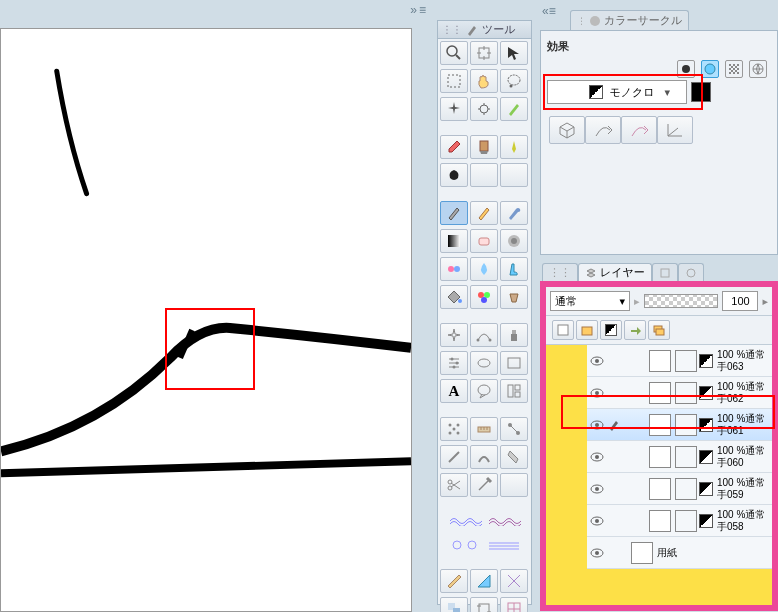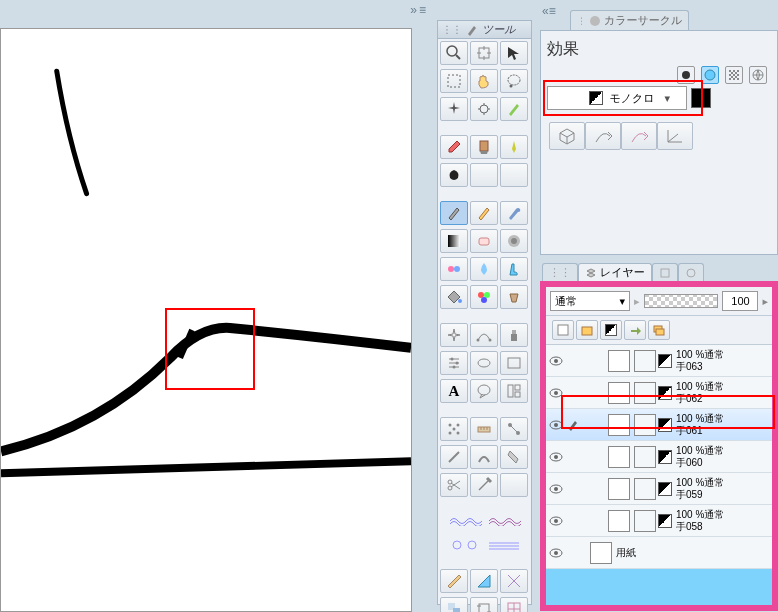--- a/index.html
+++ b/index.html
@@ -7,38 +7,38 @@
 .main-area { position: absolute; left: 0; top: 0; width: 430px; height: 612px; }
 .top-expand { position: absolute; right: 4px; top: 2px; width: 30px; height: 16px; display: flex; justify-content: flex-end; align-items: center; gap: 2px; }
 .top-expand span { font-size: 12px; color: #6a8090; }
 .canvas { position: absolute; left: 0; top: 28px; width: 412px; height: 584px; background: #fff; border: 1px solid #999; }
 .canvas svg { width: 100%; height: 100%; }
 .red-box-canvas { position: absolute; left: 165px; top: 308px; width: 90px; height: 82px; border: 2px solid #ff0000; }
 .tool-palette { position: absolute; left: 437px; top: 20px; width: 95px; height: 585px; background: #eef2f6; border: 1px solid #a7b9c8; }
 .tool-header { height: 18px; background: linear-gradient(#e0e8ef,#cdd8e2); border-bottom: 1px solid #a7b9c8; display: flex; align-items: center; padding: 0 4px; gap: 4px; }
 .tool-header .grip { color: #889; font-size: 10px; }
 .tool-header .hdr-icon { width: 12px; height: 12px; }
-.tool-header .label { color: #445; font-style: italic; }
+.tool-header .label { color: #445; }
 .tool-rows { padding: 2px; display: flex; flex-direction: column; gap: 4px; }
 .tool-row { display: flex; gap: 2px; }
 .tool-btn { width: 28px; height: 24px; background: linear-gradient(#f8f9fa,#e3e9ef); border: 1px solid #b3becc; border-radius: 2px; display: flex; align-items: center; justify-content: center; cursor: pointer; }
 .tool-btn.active { background: #b8d4f0; border-color: #5a9ed8; }
 .tool-btn svg { width: 18px; height: 18px; }
 .tool-sep { height: 6px; }
 .wave-row { height: 20px; display: flex; align-items: center; justify-content: space-around; padding: 0 6px; }
 .wave { width: 34px; height: 10px; }
 .right-panels { position: absolute; left: 540px; top: 0; width: 238px; height: 612px; }
 .tabs-row { height: 30px; display: flex; align-items: flex-end; padding-left: 14px; gap: 0px; position: relative; }
 .expand-left { position: absolute; left: 2px; top: 4px; display: flex; }
 .expand-left span { font-size: 12px; color: #6a8090; }
 .tab { height: 20px; background: #dbe3ea; border: 1px solid #a7b9c8; border-bottom: none; border-radius: 3px 3px 0 0; padding: 2px 6px; display: flex; align-items: center; gap: 3px; color: #666; }
 .tab.active { background: #eef2f6; color: #333; }
 .tab .ticon { width: 12px; height: 12px; }
 .props-panel { background: #eef2f6; border: 1px solid #a7b9c8; height: 225px; padding: 6px; }
-.section-label { font-size: 16px; color: #333; margin: 2px 0 4px; }
+.section-label { font-size: 11px; color: #333; margin: 2px 0 4px; font-weight: bold; }
 .effect-row { display: flex; justify-content: flex-end; gap: 6px; padding: 2px 4px; }
 .eff-btn { width: 18px; height: 18px; border: 1px solid #999; border-radius: 2px; display: flex; align-items: center; justify-content: center; cursor: pointer; }
 .eff-btn.on { background: #aee1ff; border-color: #3a9ed8; }
 .color-row { display: flex; align-items: center; gap: 4px; position: relative; }
 .color-dropdown { width: 140px; height: 24px; background: #fff; border: 1px solid #999; display: flex; align-items: center; justify-content: flex-end; padding: 0 16px; gap: 6px; }
 .mono-swatch { width: 14px; height: 14px; background: linear-gradient(135deg,#000 0%,#000 50%,#fff 50%,#fff 100%); border: 1px solid #555; }
 .color-dropdown .dd-arrow { color: #555; margin-left: 4px; }
 .black-sw { width: 20px; height: 20px; background: #000; border: 1px solid #666; }
 .red-box-color { position: absolute; left: -4px; top: -6px; width: 160px; height: 36px; border: 2px solid #ff0000; }
 .nav-row { display: flex; gap: 0px; margin-top: 8px; padding: 4px 2px; }
@@ -46,21 +46,21 @@
 .panel-tabs2 { height: 22px; display: flex; align-items: flex-end; padding-left: 2px; gap: 0; margin-top: 4px; }
 .tab2 { height: 18px; background: #dbe3ea; border: 1px solid #a7b9c8; border-bottom: none; border-radius: 3px 3px 0 0; padding: 1px 6px; display: flex; align-items: center; gap: 3px; font-size: 10px; }
 .tab2.active { background: #eef2f6; }
 .layer-panel { background: #eef2f6; border: 6px solid #ec4899; height: 330px; display: flex; flex-direction: column; }
 .layer-top { padding: 4px; display: flex; align-items: center; gap: 4px; border-bottom: 1px solid #c0cdd8; }
 .blend-dd { width: 80px; height: 20px; background: #fff; border: 1px solid #999; padding: 0 4px; display: flex; align-items: center; justify-content: space-between; }
 .opacity-track { flex: 1; height: 14px; background: repeating-conic-gradient(#ccc 0% 25%, #fff 0% 50%) 0/8px 8px; border: 1px solid #999; position: relative; }
 .opacity-val { width: 36px; height: 20px; background: #fff; border: 1px solid #999; text-align: center; line-height: 18px; }
 .layer-icons { padding: 4px 6px; display: flex; gap: 2px; border-bottom: 1px solid #c0cdd8; }
 .licon { width: 22px; height: 20px; background: linear-gradient(#f8f9fa,#e3e9ef); border: 1px solid #b3becc; border-radius: 2px; display: flex; align-items: center; justify-content: center; cursor: pointer; }
-.layer-list { flex: 1; overflow-y: auto; background: #7dd3fc; }
+.layer-list { flex: 1; overflow-y: auto; background: #fde047; padding-left: 41px; }
 .layer-item { height: 32px; display: flex; align-items: center; border-bottom: 1px solid #d5dde5; padding: 0 2px; gap: 2px; background: #f4f7fa; }
 .layer-item.selected { background: linear-gradient(#e4f1ff,#c8e2ff); }
 .eye { width: 16px; height: 16px; display: flex; align-items: center; justify-content: center; cursor: pointer; }
 .pen-ind { width: 14px; height: 14px; display: flex; align-items: center; justify-content: center; }
 .thumb { width: 22px; height: 22px; background: #fff; border: 1px solid #888; margin-left: 2px; }
 .mono-ind { width: 14px; height: 14px; background: linear-gradient(135deg,#000 0%,#000 50%,#fff 50%,#fff 100%); border: 1px solid #555; }
 .layer-text { display: flex; flex-direction: column; line-height: 12px; margin-left: 2px; }
 .layer-text span { font-size: 10px; }
 .red-box-layer { position: absolute; left: 561px; top: 395px; width: 214px; height: 34px; border: 2px solid #ff0000; }
 </style>

